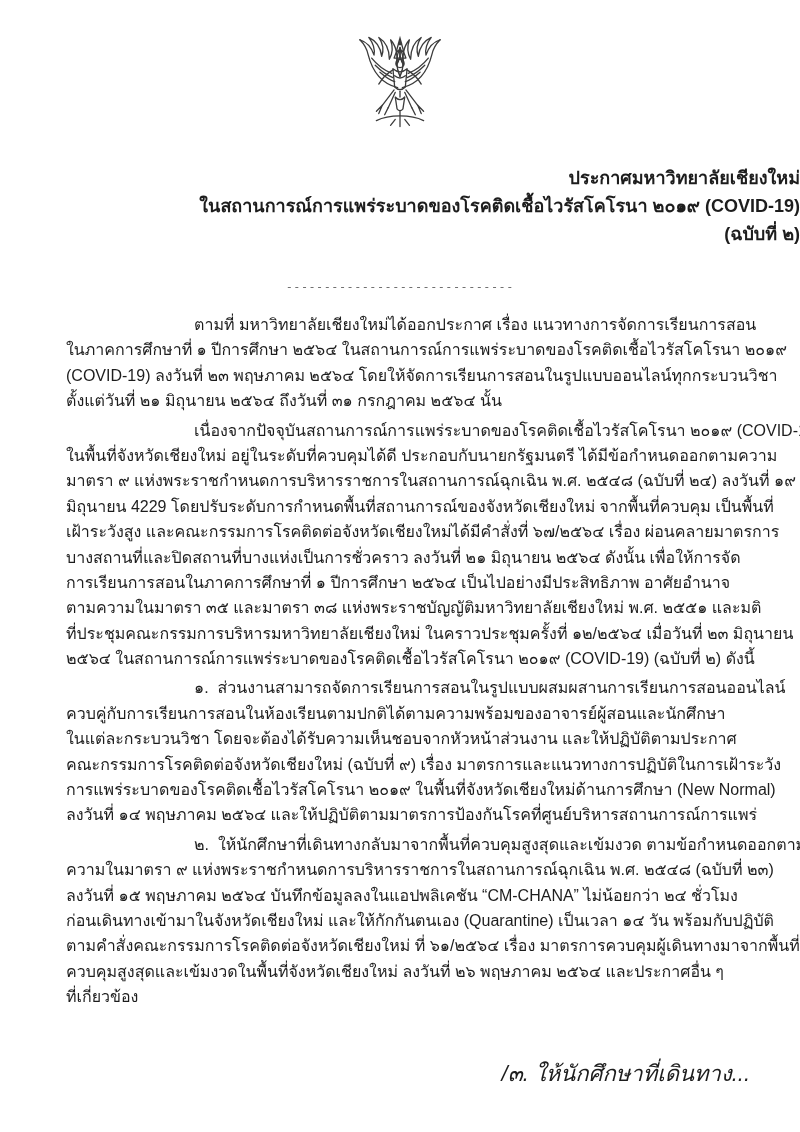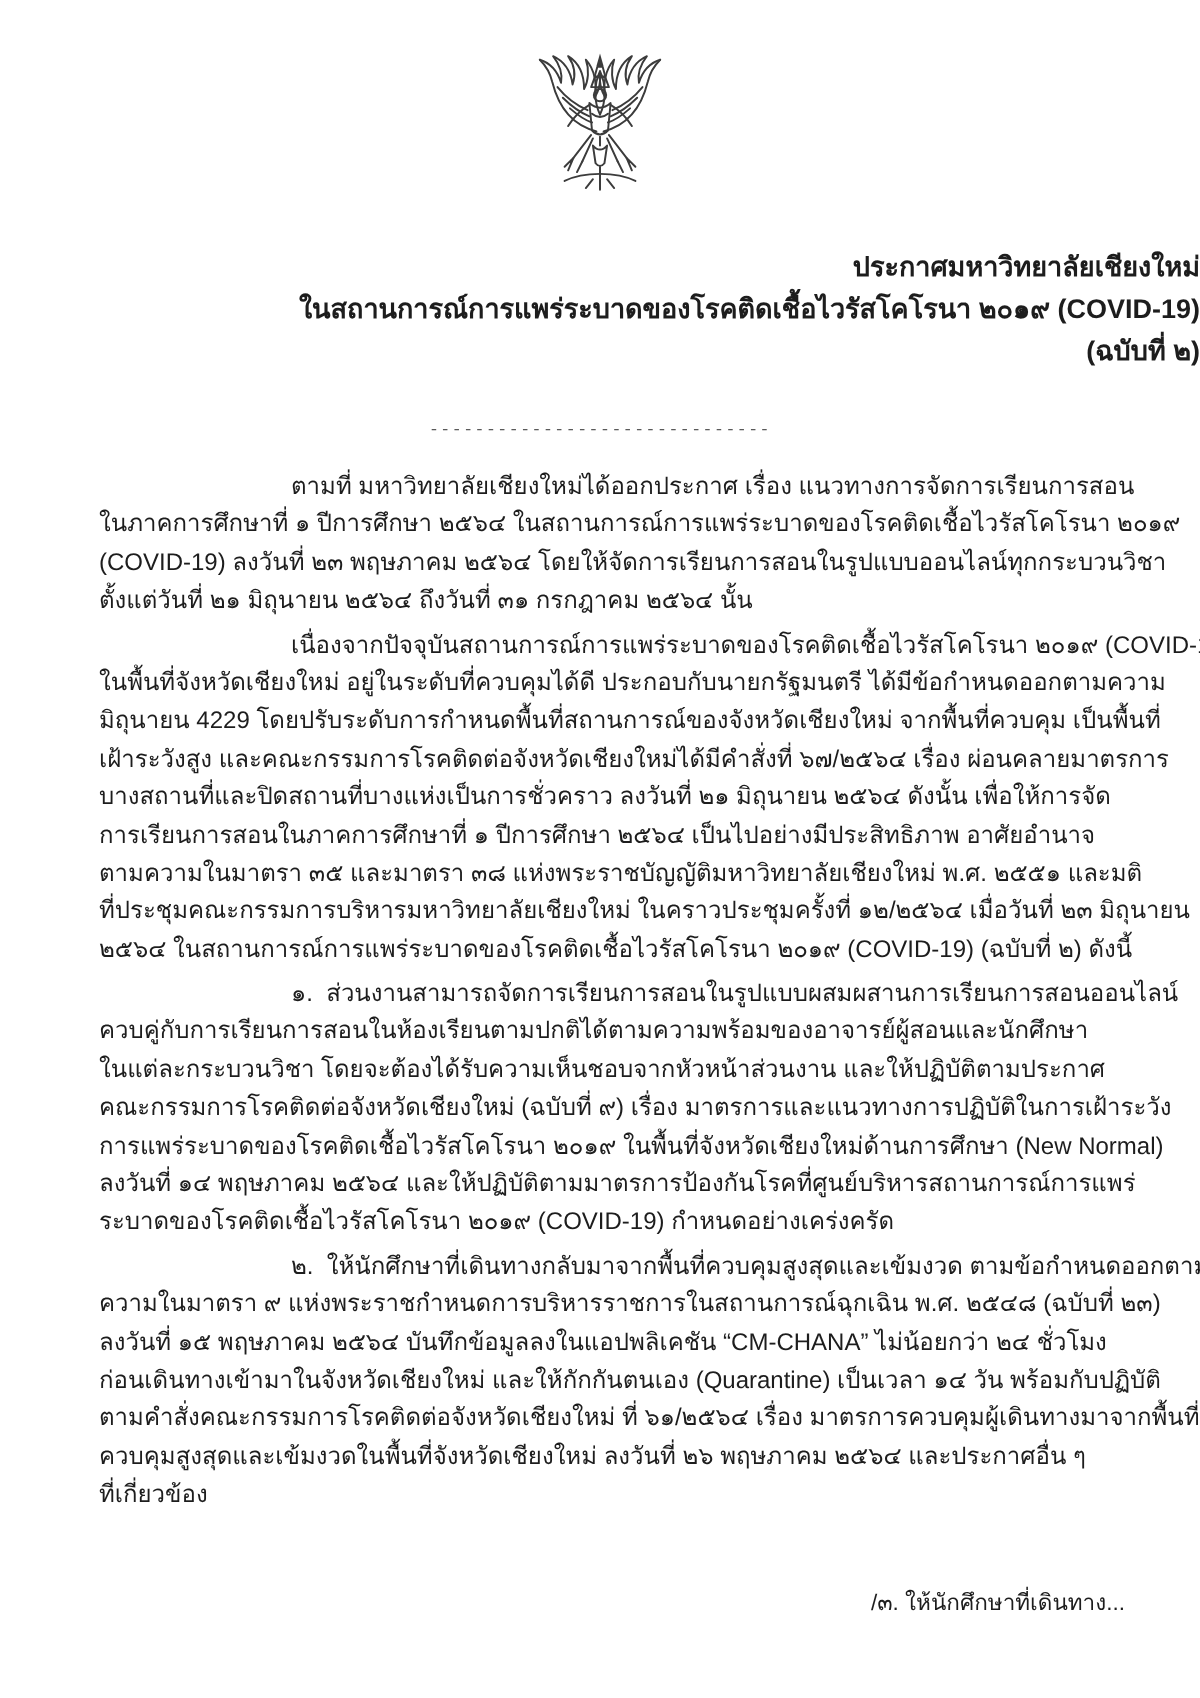--- a/index.html
+++ b/index.html
@@ -40,21 +40,22 @@
   }
   .paragraph { margin:4px; }
   .line {
     height:25.4px; line-height:25.4px;
     white-space:pre;
     overflow:visible;
   }
   .paragraph .line:first-child { text-indent:128px; }
   .footer-note {
     position:absolute; top:1056px; right:50px;
-    font-size:15px;
+    font-size:22px;
+    font-style:italic;
   }
 </style>
 </head>
 <body>
 
 <div class="page">
 
   <div class="emblem">
     <svg width="118" height="122" viewBox="0 0 200 190">
       <g fill="none" stroke="#3c3c3c" stroke-width="2.2" stroke-linecap="round" stroke-linejoin="round">
@@ -105,36 +106,36 @@
   <div class="doc-body">
     <div class="paragraph">
         <div class="line">ตามที่ มหาวิทยาลัยเชียงใหม่ได้ออกประกาศ เรื่อง แนวทางการจัดการเรียนการสอน</div>
         <div class="line">ในภาคการศึกษาที่ ๑ ปีการศึกษา ๒๕๖๔ ในสถานการณ์การแพร่ระบาดของโรคติดเชื้อไวรัสโคโรนา ๒๐๑๙</div>
         <div class="line">(COVID-19) ลงวันที่ ๒๓ พฤษภาคม ๒๕๖๔ โดยให้จัดการเรียนการสอนในรูปแบบออนไลน์ทุกกระบวนวิชา</div>
         <div class="line">ตั้งแต่วันที่ ๒๑ มิถุนายน ๒๕๖๔ ถึงวันที่ ๓๑ กรกฎาคม ๒๕๖๔ นั้น</div>
       </div>
     <div class="paragraph">
         <div class="line">เนื่องจากปัจจุบันสถานการณ์การแพร่ระบาดของโรคติดเชื้อไวรัสโคโรนา ๒๐๑๙ (COVID-19)</div>
         <div class="line">ในพื้นที่จังหวัดเชียงใหม่ อยู่ในระดับที่ควบคุมได้ดี ประกอบกับนายกรัฐมนตรี ได้มีข้อกำหนดออกตามความ</div>
+        <div class="line">มาตรา ๙ แห่งพระราชกำหนดการบริหารราชการในสถานการณ์ฉุกเฉิน พ.ศ. ๒๕๔๘ (ฉบับที่ ๒๔) ลงวันที่ ๑๙</div>
         <div class="line">มิถุนายน 4229 โดยปรับระดับการกำหนดพื้นที่สถานการณ์ของจังหวัดเชียงใหม่ จากพื้นที่ควบคุม เป็นพื้นที่</div>
         <div class="line">เฝ้าระวังสูง และคณะกรรมการโรคติดต่อจังหวัดเชียงใหม่ได้มีคำสั่งที่ ๖๗/๒๕๖๔ เรื่อง ผ่อนคลายมาตรการ</div>
         <div class="line">บางสถานที่และปิดสถานที่บางแห่งเป็นการชั่วคราว ลงวันที่ ๒๑ มิถุนายน ๒๕๖๔ ดังนั้น เพื่อให้การจัด</div>
         <div class="line">การเรียนการสอนในภาคการศึกษาที่ ๑ ปีการศึกษา ๒๕๖๔ เป็นไปอย่างมีประสิทธิภาพ อาศัยอำนาจ</div>
         <div class="line">ตามความในมาตรา ๓๕ และมาตรา ๓๘ แห่งพระราชบัญญัติมหาวิทยาลัยเชียงใหม่ พ.ศ. ๒๕๕๑ และมติ</div>
         <div class="line">ที่ประชุมคณะกรรมการบริหารมหาวิทยาลัยเชียงใหม่ ในคราวประชุมครั้งที่ ๑๒/๒๕๖๔ เมื่อวันที่ ๒๓ มิถุนายน</div>
         <div class="line">๒๕๖๔ ในสถานการณ์การแพร่ระบาดของโรคติดเชื้อไวรัสโคโรนา ๒๐๑๙ (COVID-19) (ฉบับที่ ๒) ดังนี้</div>
       </div>
     <div class="paragraph">
         <div class="line">๑.  ส่วนงานสามารถจัดการเรียนการสอนในรูปแบบผสมผสานการเรียนการสอนออนไลน์</div>
         <div class="line">ควบคู่กับการเรียนการสอนในห้องเรียนตามปกติได้ตามความพร้อมของอาจารย์ผู้สอนและนักศึกษา</div>
         <div class="line">ในแต่ละกระบวนวิชา โดยจะต้องได้รับความเห็นชอบจากหัวหน้าส่วนงาน และให้ปฏิบัติตามประกาศ</div>
         <div class="line">คณะกรรมการโรคติดต่อจังหวัดเชียงใหม่ (ฉบับที่ ๙) เรื่อง มาตรการและแนวทางการปฏิบัติในการเฝ้าระวัง</div>
         <div class="line">การแพร่ระบาดของโรคติดเชื้อไวรัสโคโรนา ๒๐๑๙ ในพื้นที่จังหวัดเชียงใหม่ด้านการศึกษา (New Normal)</div>
         <div class="line">ลงวันที่ ๑๔ พฤษภาคม ๒๕๖๔ และให้ปฏิบัติตามมาตรการป้องกันโรคที่ศูนย์บริหารสถานการณ์การแพร่</div>
-        <div class="line">ระบาดของโรคติดเชื้อไวรัสโคโรนา ๒๐๑๙ (COVID-19) กำหนดอย่างเคร่งครัด</div>
       </div>
     <div class="paragraph">
         <div class="line">๒.  ให้นักศึกษาที่เดินทางกลับมาจากพื้นที่ควบคุมสูงสุดและเข้มงวด ตามข้อกำหนดออกตาม</div>
         <div class="line">ความในมาตรา ๙ แห่งพระราชกำหนดการบริหารราชการในสถานการณ์ฉุกเฉิน พ.ศ. ๒๕๔๘ (ฉบับที่ ๒๓)</div>
         <div class="line">ลงวันที่ ๑๕ พฤษภาคม ๒๕๖๔ บันทึกข้อมูลลงในแอปพลิเคชัน “CM-CHANA” ไม่น้อยกว่า ๒๔ ชั่วโมง</div>
         <div class="line">ก่อนเดินทางเข้ามาในจังหวัดเชียงใหม่ และให้กักกันตนเอง (Quarantine) เป็นเวลา ๑๔ วัน พร้อมกับปฏิบัติ</div>
         <div class="line">ตามคำสั่งคณะกรรมการโรคติดต่อจังหวัดเชียงใหม่ ที่ ๖๑/๒๕๖๔ เรื่อง มาตรการควบคุมผู้เดินทางมาจากพื้นที่</div>
         <div class="line">ควบคุมสูงสุดและเข้มงวดในพื้นที่จังหวัดเชียงใหม่ ลงวันที่ ๒๖ พฤษภาคม ๒๕๖๔ และประกาศอื่น ๆ</div>
         <div class="line">ที่เกี่ยวข้อง</div>
       </div>

